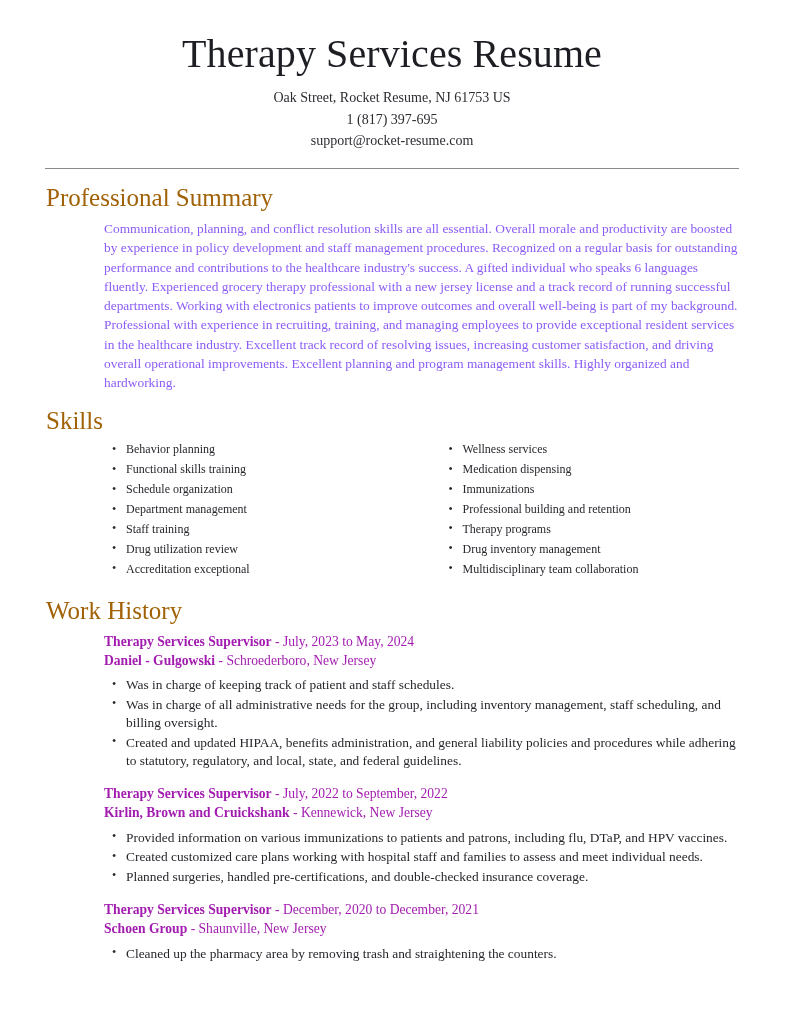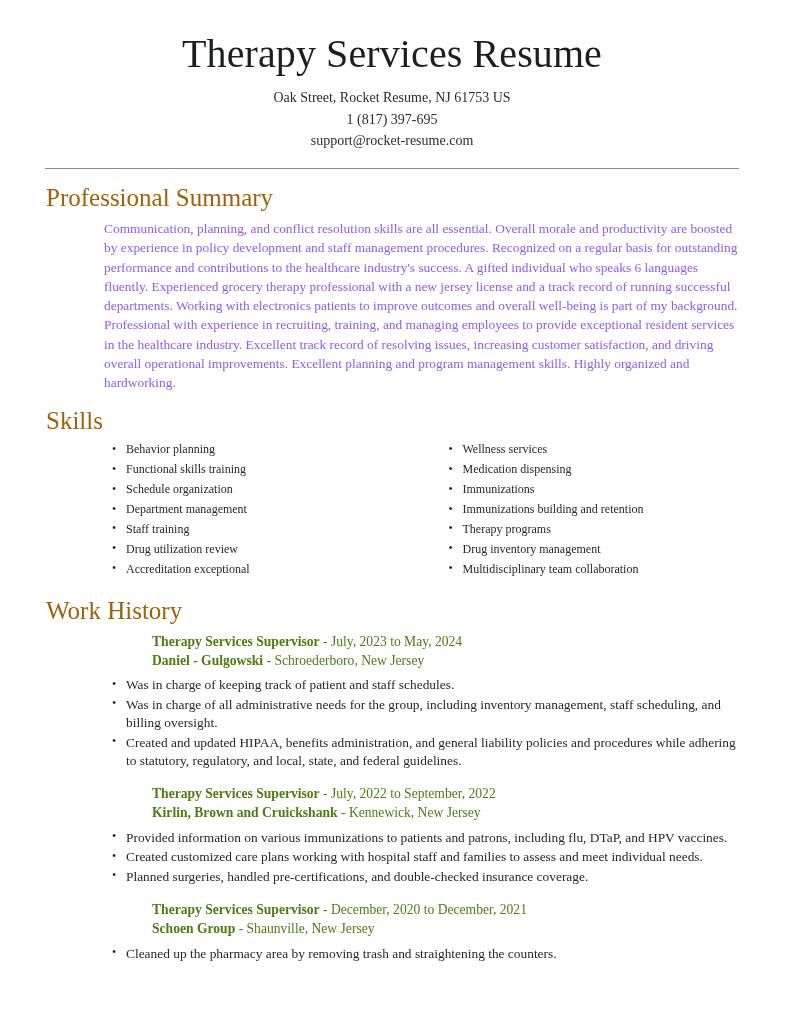--- a/index.html
+++ b/index.html
@@ -121,22 +121,21 @@
   }
   .job {
     margin-bottom: 14px;
   }
   .job:last-child {
     margin-bottom: 0;
   }
   .job-line {
     font-size: 13.6px;
     line-height: 1.42;
-    color: #4d7c0f;
-    margin-left: 48px;
+    color: #a21caf;
   }
   .job-line .strong {
     font-weight: 700;
   }
   .job-bullets {
     margin-top: 6px;
   }
   ul.job-bullets > li {
     position: relative;
     padding-left: 22px;
@@ -193,21 +192,21 @@
             <li>Staff training</li>
             <li>Drug utilization review</li>
             <li>Accreditation exceptional</li>
           </ul>
       </div>
       <div class="skills-col right">
         <ul class="bullets" id="skills-right">
             <li>Wellness services</li>
             <li>Medication dispensing</li>
             <li>Immunizations</li>
-            <li>Immunizations building and retention</li>
+            <li>Professional building and retention</li>
             <li>Therapy programs</li>
             <li>Drug inventory management</li>
             <li>Multidisciplinary team collaboration</li>
           </ul>
       </div>
     </div>
   </div>
 
   <div class="section">
     <h2 class="section-heading">Work History</h2>

